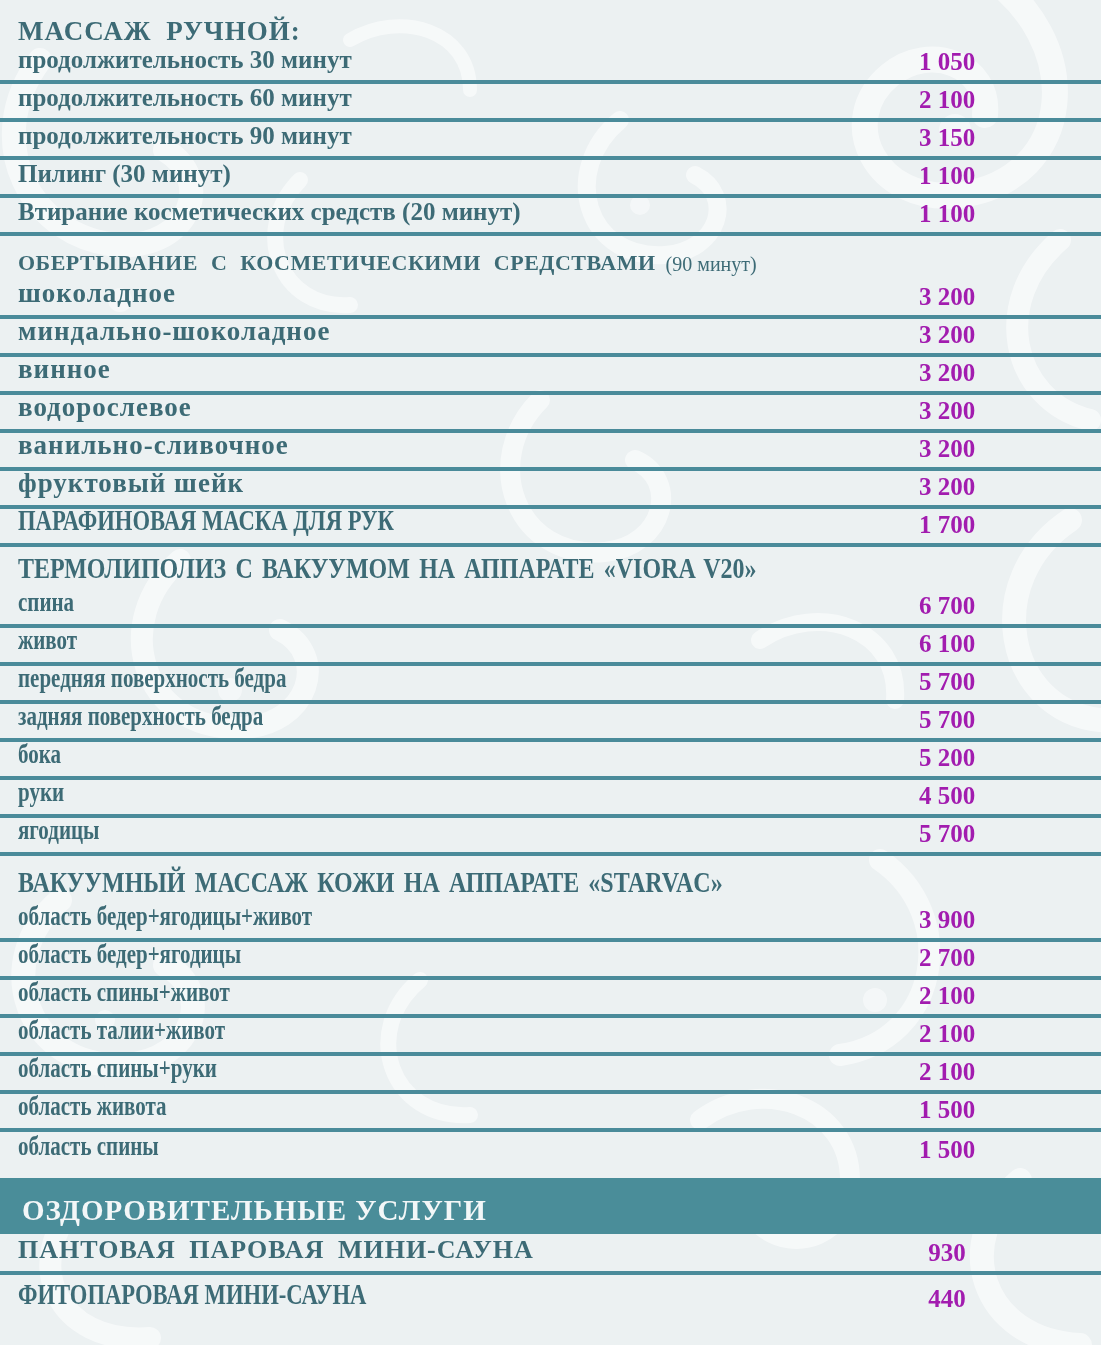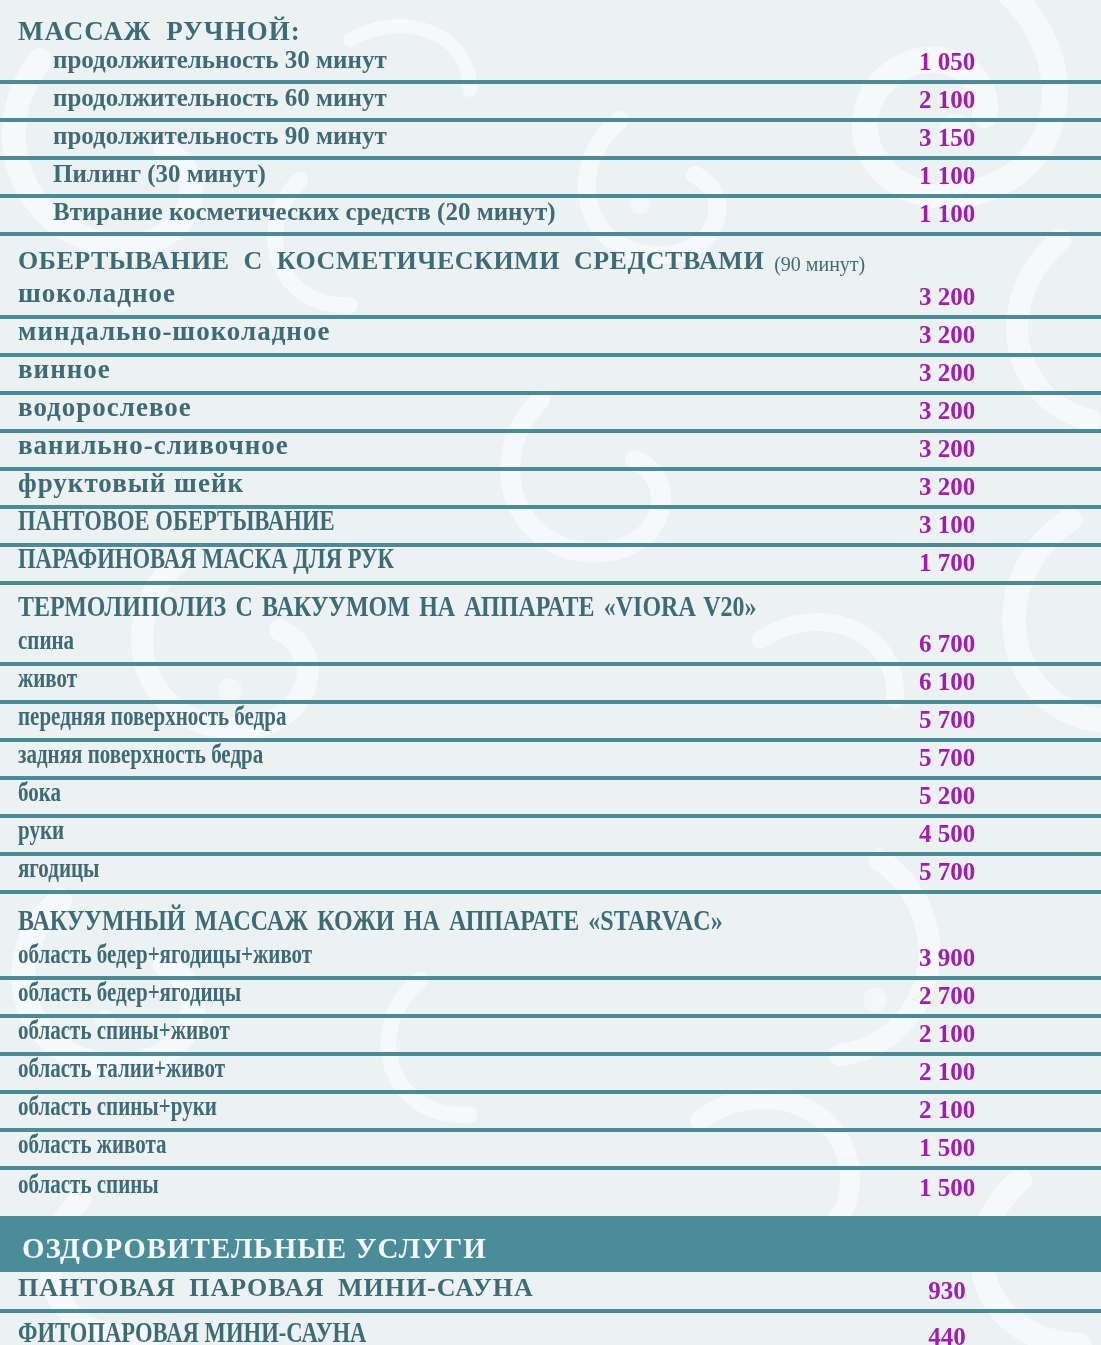--- a/index.html
+++ b/index.html
@@ -13,30 +13,30 @@
 
   .row{position:relative;box-sizing:border-box;border-bottom:4px solid #4a8b9a;}
   .row.nb{border-bottom:none;}
   .row .label{
     position:absolute;left:18px;bottom:6px;font-weight:700;color:#3d6b76;white-space:nowrap;
   }
   .row .price{
     position:absolute;left:872px;width:150px;bottom:4px;text-align:center;
     font-weight:700;color:#a21caf;font-size:25px;white-space:nowrap;
   }
-  .wide  .label{font-size:25px;margin-left:35px;}
+  .wide  .label{font-size:25px;}
   .wide2 .label{font-size:27px;letter-spacing:1px;}
   .wideU .label{font-size:26px;letter-spacing:1px;word-spacing:6px;}
   .cond  .label{font-size:28px;transform:scaleX(.75);transform-origin:left bottom;}
   .condU .label{font-size:29px;transform:scaleX(.78);transform-origin:left bottom;}
 
   .sec-title{position:relative;box-sizing:border-box;display:flex;align-items:flex-end;padding:0 0 5px 18px;margin-top:12px;}
   .sec-title .t{font-weight:700;color:#3d6b76;white-space:nowrap;}
   .sec-title.mainH .t{font-size:27px;letter-spacing:1px;word-spacing:7px;}
-  .sec-title.wrapH .t{font-size:26px;letter-spacing:.5px;word-spacing:7px;}
+  .sec-title.wrapH .t{font-size:22px;letter-spacing:.5px;word-spacing:7px;}
   .sec-title .suffix{font-weight:400;color:#3d6b76;font-size:20px;margin-left:10px;white-space:nowrap;}
   .sec-title.condH .t{font-size:30px;transform:scaleX(.8);transform-origin:left bottom;word-spacing:4px;}
 
   .banner{box-sizing:border-box;background:#4a8d99;display:flex;align-items:center;padding-left:22px;}
   .banner .t{color:#f3f7f8;font-weight:700;font-size:29px;letter-spacing:1px;white-space:nowrap;margin-top:8px;}
 
   .h10{height:10px}.h31{height:31px}.h32{height:32px}.h33{height:33px}
   .h36{height:36px}.h38{height:38px}.h40{height:40px}.h41{height:41px}
   .h42{height:42px}.h56{height:56px}
 </style>
@@ -121,24 +121,20 @@
   </div>
   <div class="row wide2 h38">
     <span class="label">ванильно-сливочное</span>
     <span class="price">3 200</span>
   </div>
   <div class="row wide2 h38">
     <span class="label">фруктовый шейк</span>
     <span class="price">3 200</span>
   </div>
   <div class="row condU h38">
-    <span class="label">ПАНТОВОЕ ОБЕРТЫВАНИЕ</span>
-    <span class="price">3 100</span>
-  </div>
-  <div class="row condU h38">
     <span class="label">ПАРАФИНОВАЯ МАСКА ДЛЯ РУК</span>
     <span class="price">1 700</span>
   </div>
 
   <div class="sec-title condH h31">
     <span class="t">ТЕРМОЛИПОЛИЗ С ВАКУУМОМ НА АППАРАТЕ «VIORA V20»</span>
   </div>
   <div class="row cond h38">
     <span class="label">спина</span>
     <span class="price">6 700</span>

